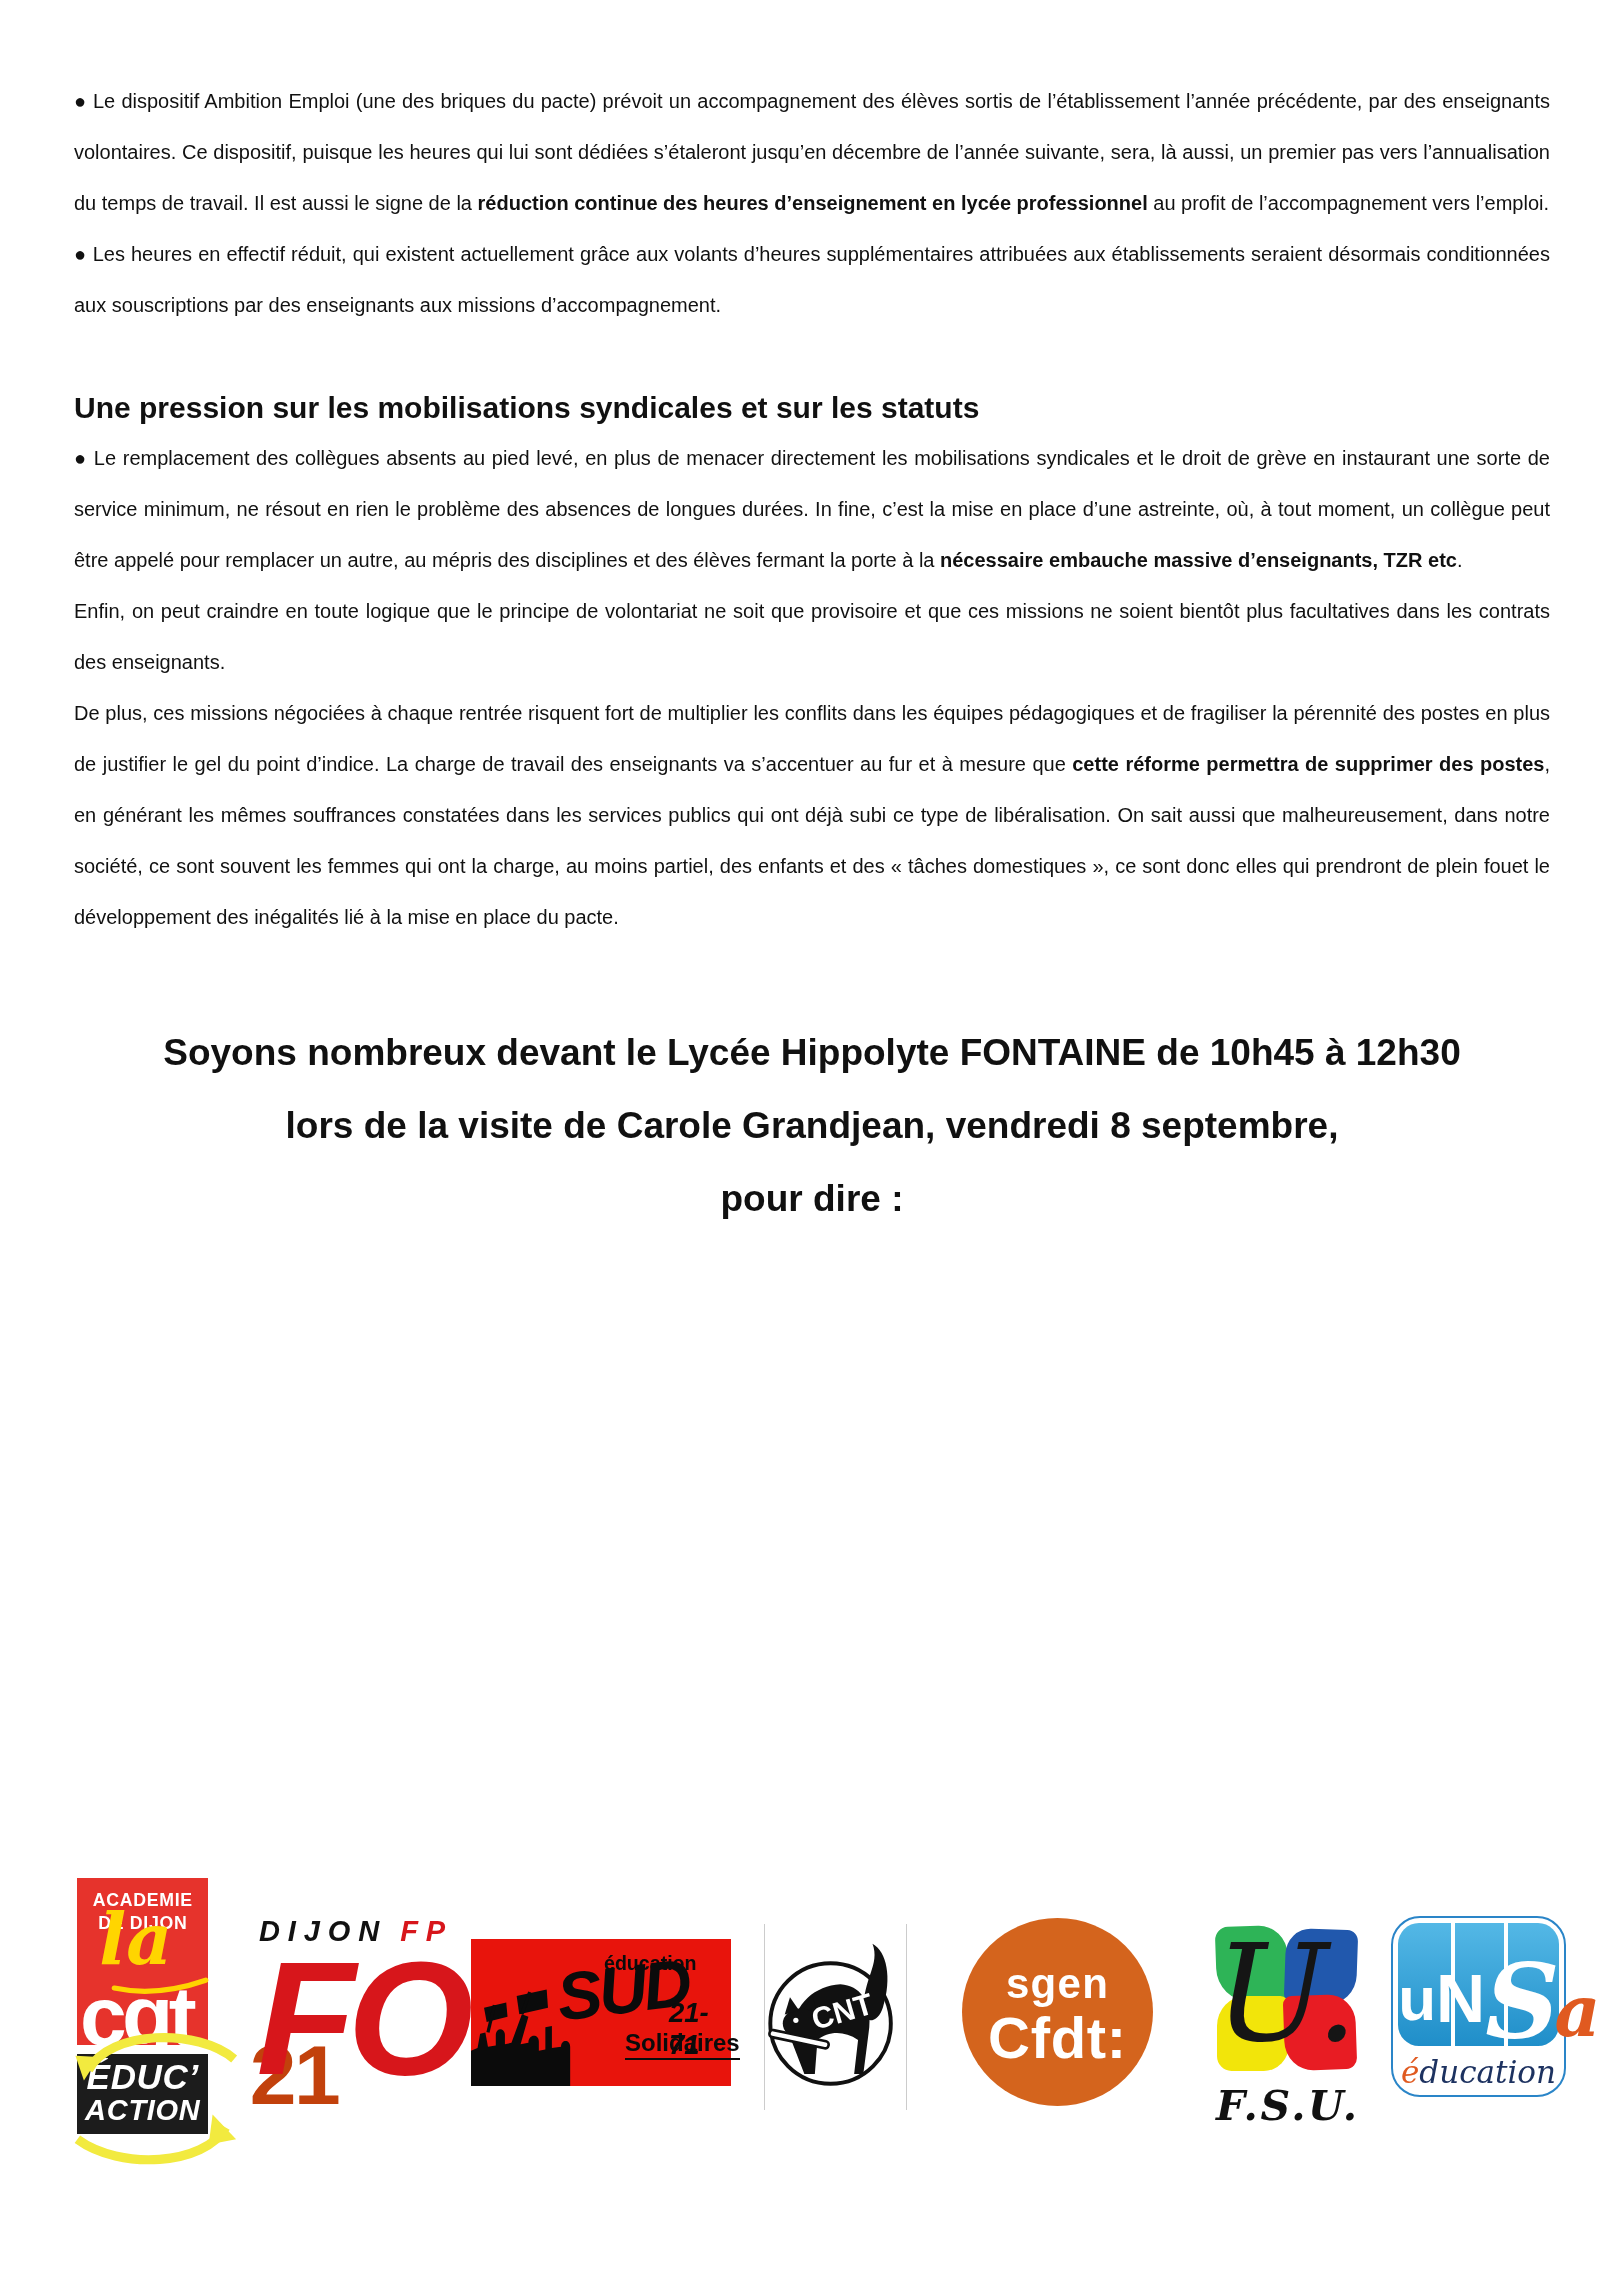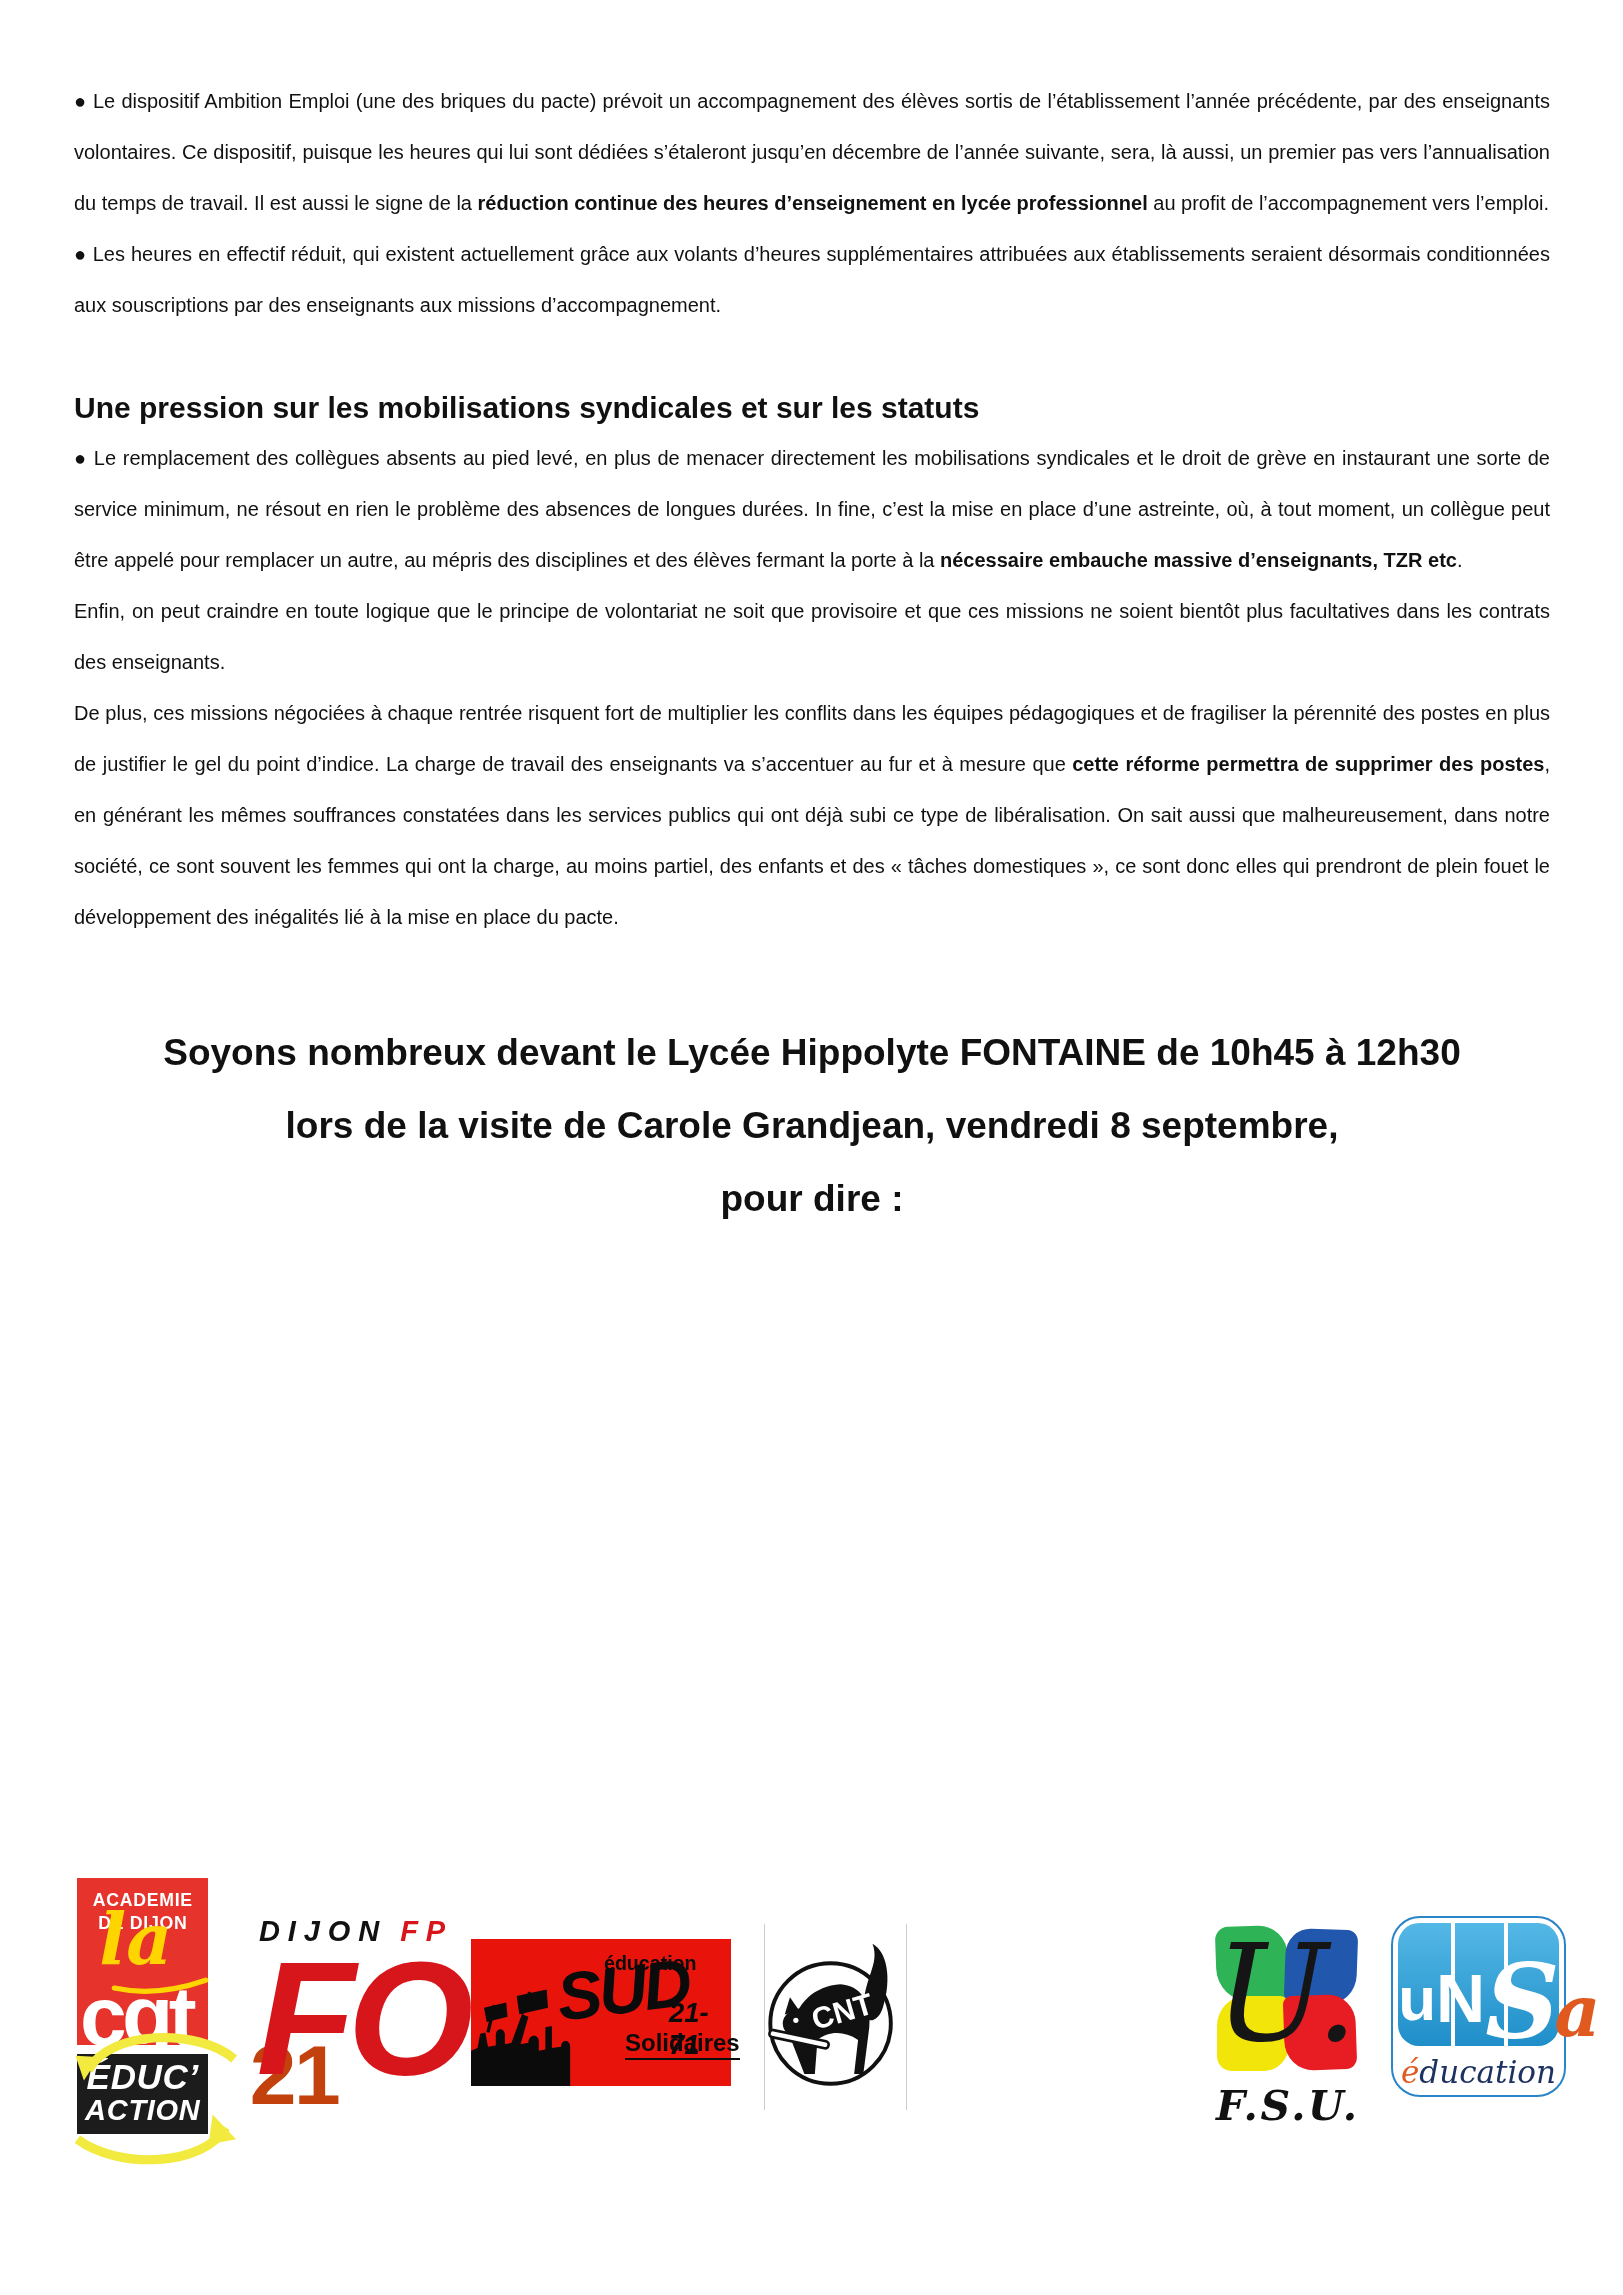--- a/index.html
+++ b/index.html
@@ -179,20 +179,24 @@
         <path d="M38,172 C45,120 75,95 115,92 C152,95 164,127 158,167 L150,229 L136,229 L142,177 C120,162 96,164 80,177 L76,229 L60,229 Z" fill="#111"></path>
         <ellipse cx="54" cy="152" rx="27" ry="23" fill="#111"></ellipse>
         <polygon points="30,138 38,112 52,132" fill="#111"></polygon>
         <polygon points="60,130 72,108 78,132" fill="#111"></polygon>
         <circle cx="47" cy="147" r="4" fill="#fff"></circle>
         <rect x="6" y="170" width="92" height="11" rx="5" transform="rotate(12 50 175)" fill="#fff" stroke="#111" stroke-width="4"></rect>
         <text x="72" y="152" font-family="Liberation Sans, sans-serif" font-size="46" font-weight="bold" fill="#fff" transform="rotate(-16 110 140)">CNT</text>
       </svg>
     </div>
 
+    <div class="logo-sgen">
+      <div class="sgen-l1">sgen</div>
+      <div class="sgen-l2">Cfdt:</div>
+    </div>
 
     <div class="logo-fsu">
       <div class="fsu-patches">
         <div class="patch green"></div>
         <div class="patch blue"></div>
         <div class="patch yellow"></div>
         <div class="patch red"></div>
         <div class="fsu-u">U.</div>
       </div>
       <div class="fsu-label">F.S.U.</div>

